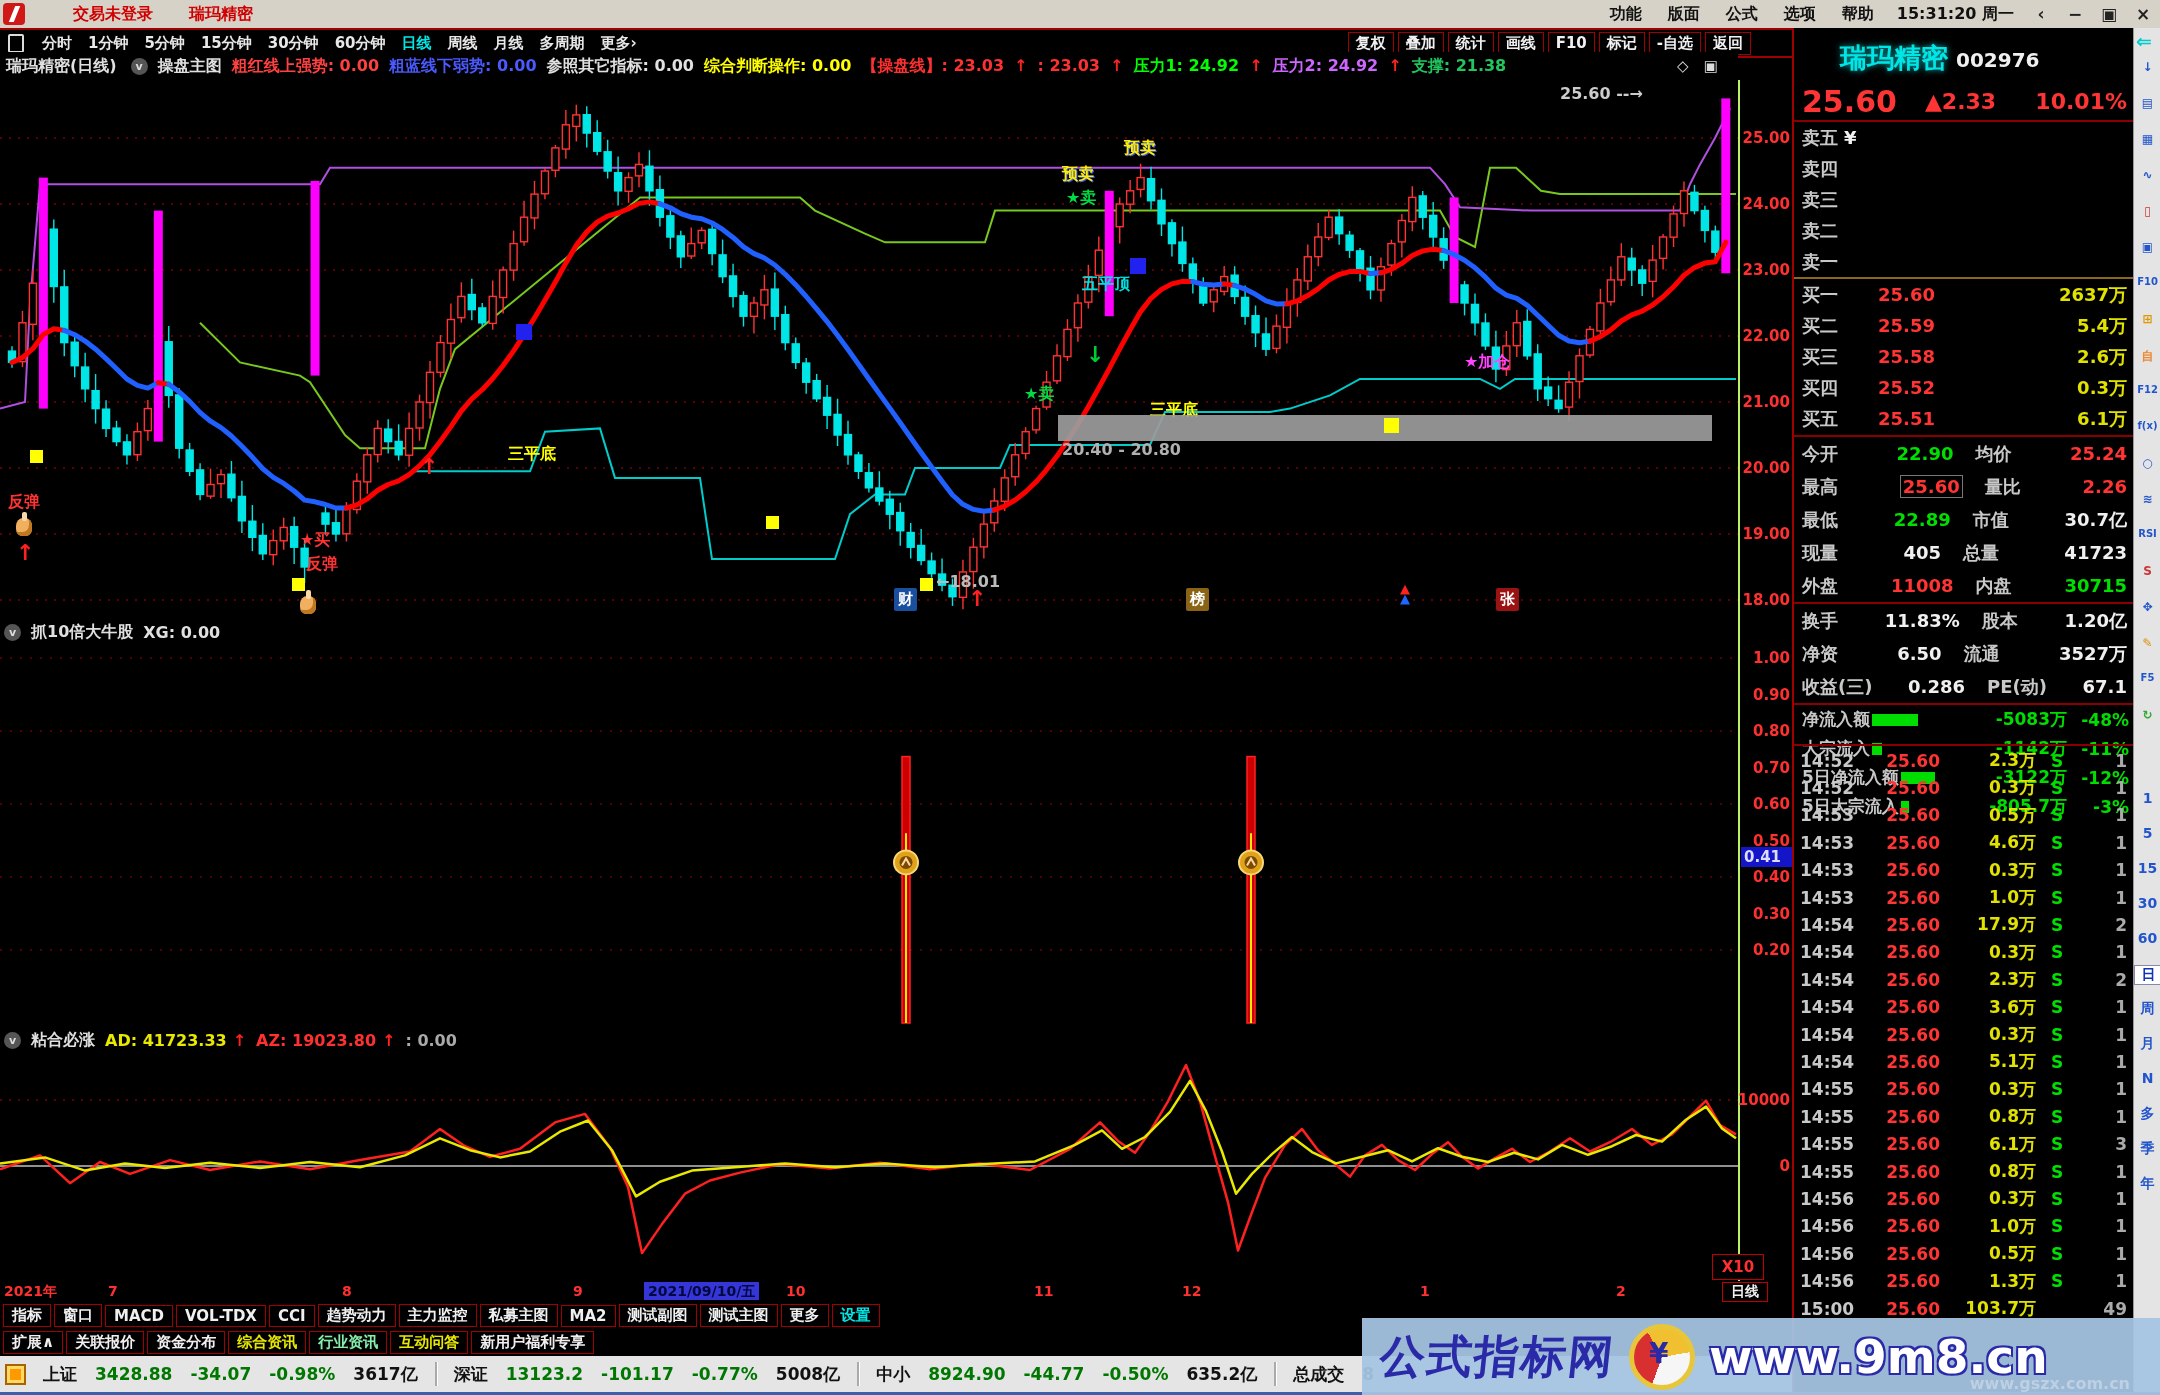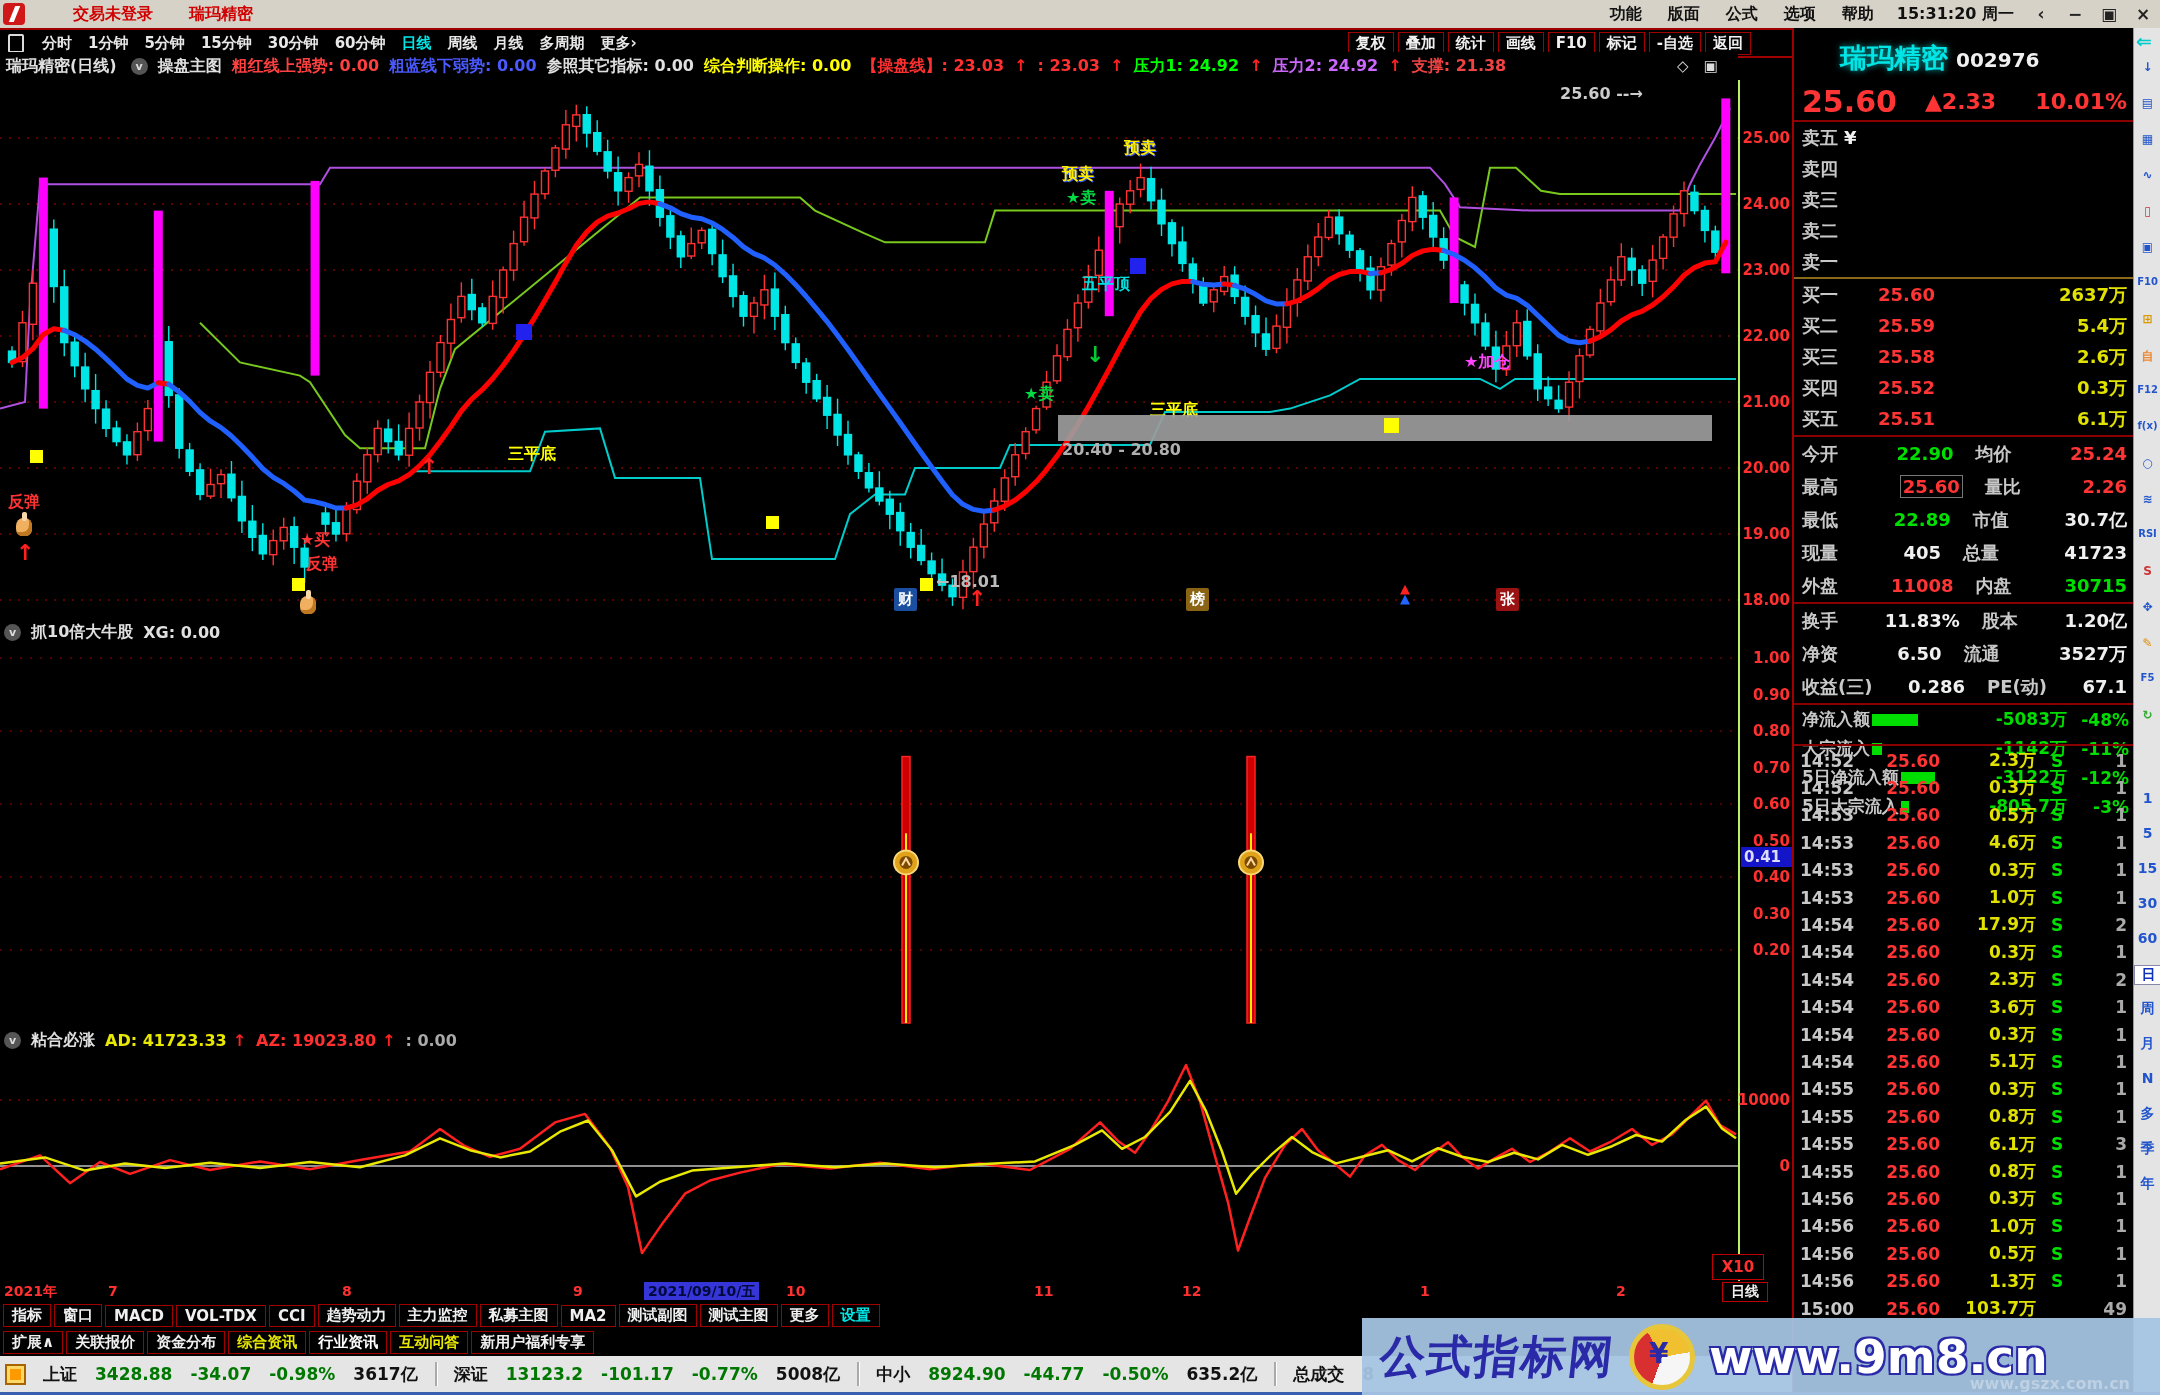--- a/index.html
+++ b/index.html
@@ -163,21 +163,21 @@
         <span style="color: rgb(224, 224, 224); margin-right: 10px;">参照其它指标: 0.00</span>
         <span style="color: rgb(255, 255, 0); margin-right: 10px;">综合判断操作: 0.00</span>
         <span style="color: rgb(255, 48, 48); margin-right: 10px;">【操盘线】: 23.03</span>
         <span style="color: rgb(255, 32, 32); margin-right: 10px;">↑</span>
         <span style="color: rgb(255, 48, 48); margin-right: 10px;">: 23.03</span>
         <span style="color: rgb(255, 32, 32); margin-right: 10px;">↑</span>
         <span style="color: rgb(0, 255, 0); margin-right: 10px;">压力1: 24.92</span>
         <span style="color: rgb(255, 32, 32); margin-right: 10px;">↑</span>
         <span style="color: rgb(204, 102, 255); margin-right: 10px;">压力2: 24.92</span>
         <span style="color: rgb(255, 32, 32); margin-right: 10px;">↑</span>
-        <span style="color: #ef4444; margin-right: 10px;">支撑: 21.38</span>
+        <span style="color: #22c55e; margin-right: 10px;">支撑: 21.38</span>
       </span>
     <span class="hdr-ico" id="main-header-icons"><span>◇ </span><span>▣ </span></span>
   </div>
 
   <div class="chartbox" id="main-chart" style="top:80px;width:1738px;height:538px;border-bottom:2px solid #a00000">
       <svg width="1738" height="538" viewBox="0 0 1738 538">
         <line x1="0" y1="58" x2="1738" y2="58" stroke="#7d0000" stroke-width="1.5" stroke-dasharray="2 7"></line>
         <line x1="0" y1="124" x2="1738" y2="124" stroke="#7d0000" stroke-width="1.5" stroke-dasharray="2 7"></line>
         <line x1="0" y1="190" x2="1738" y2="190" stroke="#7d0000" stroke-width="1.5" stroke-dasharray="2 7"></line>
         <line x1="0" y1="256" x2="1738" y2="256" stroke="#7d0000" stroke-width="1.5" stroke-dasharray="2 7"></line>
@@ -661,21 +661,21 @@
       <span class="tab">测试副图</span>
       <span class="tab">测试主图</span>
       <span class="tab">更多</span>
       <span class="tab" style="color: rgb(0, 229, 229);">设置</span>
     </div>
   <div class="tabsrow" style="top:1329px;border-bottom:2px solid #777" id="extrow">
       <span class="tab" style="color: rgb(240, 240, 240);">扩展∧</span>
       <span class="tab" style="color: rgb(240, 240, 240);">关联报价</span>
       <span class="tab" style="color: rgb(240, 240, 240);">资金分布</span>
       <span class="tab" style="color: rgb(232, 232, 0);">综合资讯</span>
-      <span class="tab" style="color: #ffffff;">行业资讯</span>
+      <span class="tab" style="color: #86efac;">行业资讯</span>
       <span class="tab" style="color: rgb(232, 232, 0);">互动问答</span>
       <span class="tab" style="color: rgb(240, 240, 240);">新用户福利专享</span>
     </div>
 
   <div class="statusbar" id="statusbar">
     <div class="sdot"></div>
     <div id="status-groups" style="display:flex;align-items:center">
         <span class="sseg" style="color: rgb(17, 17, 17);">上证</span>
         <span class="sseg" style="color: rgb(0, 119, 0);">3428.88</span>
         <span class="sseg" style="color: rgb(0, 119, 0);">-34.07</span>

